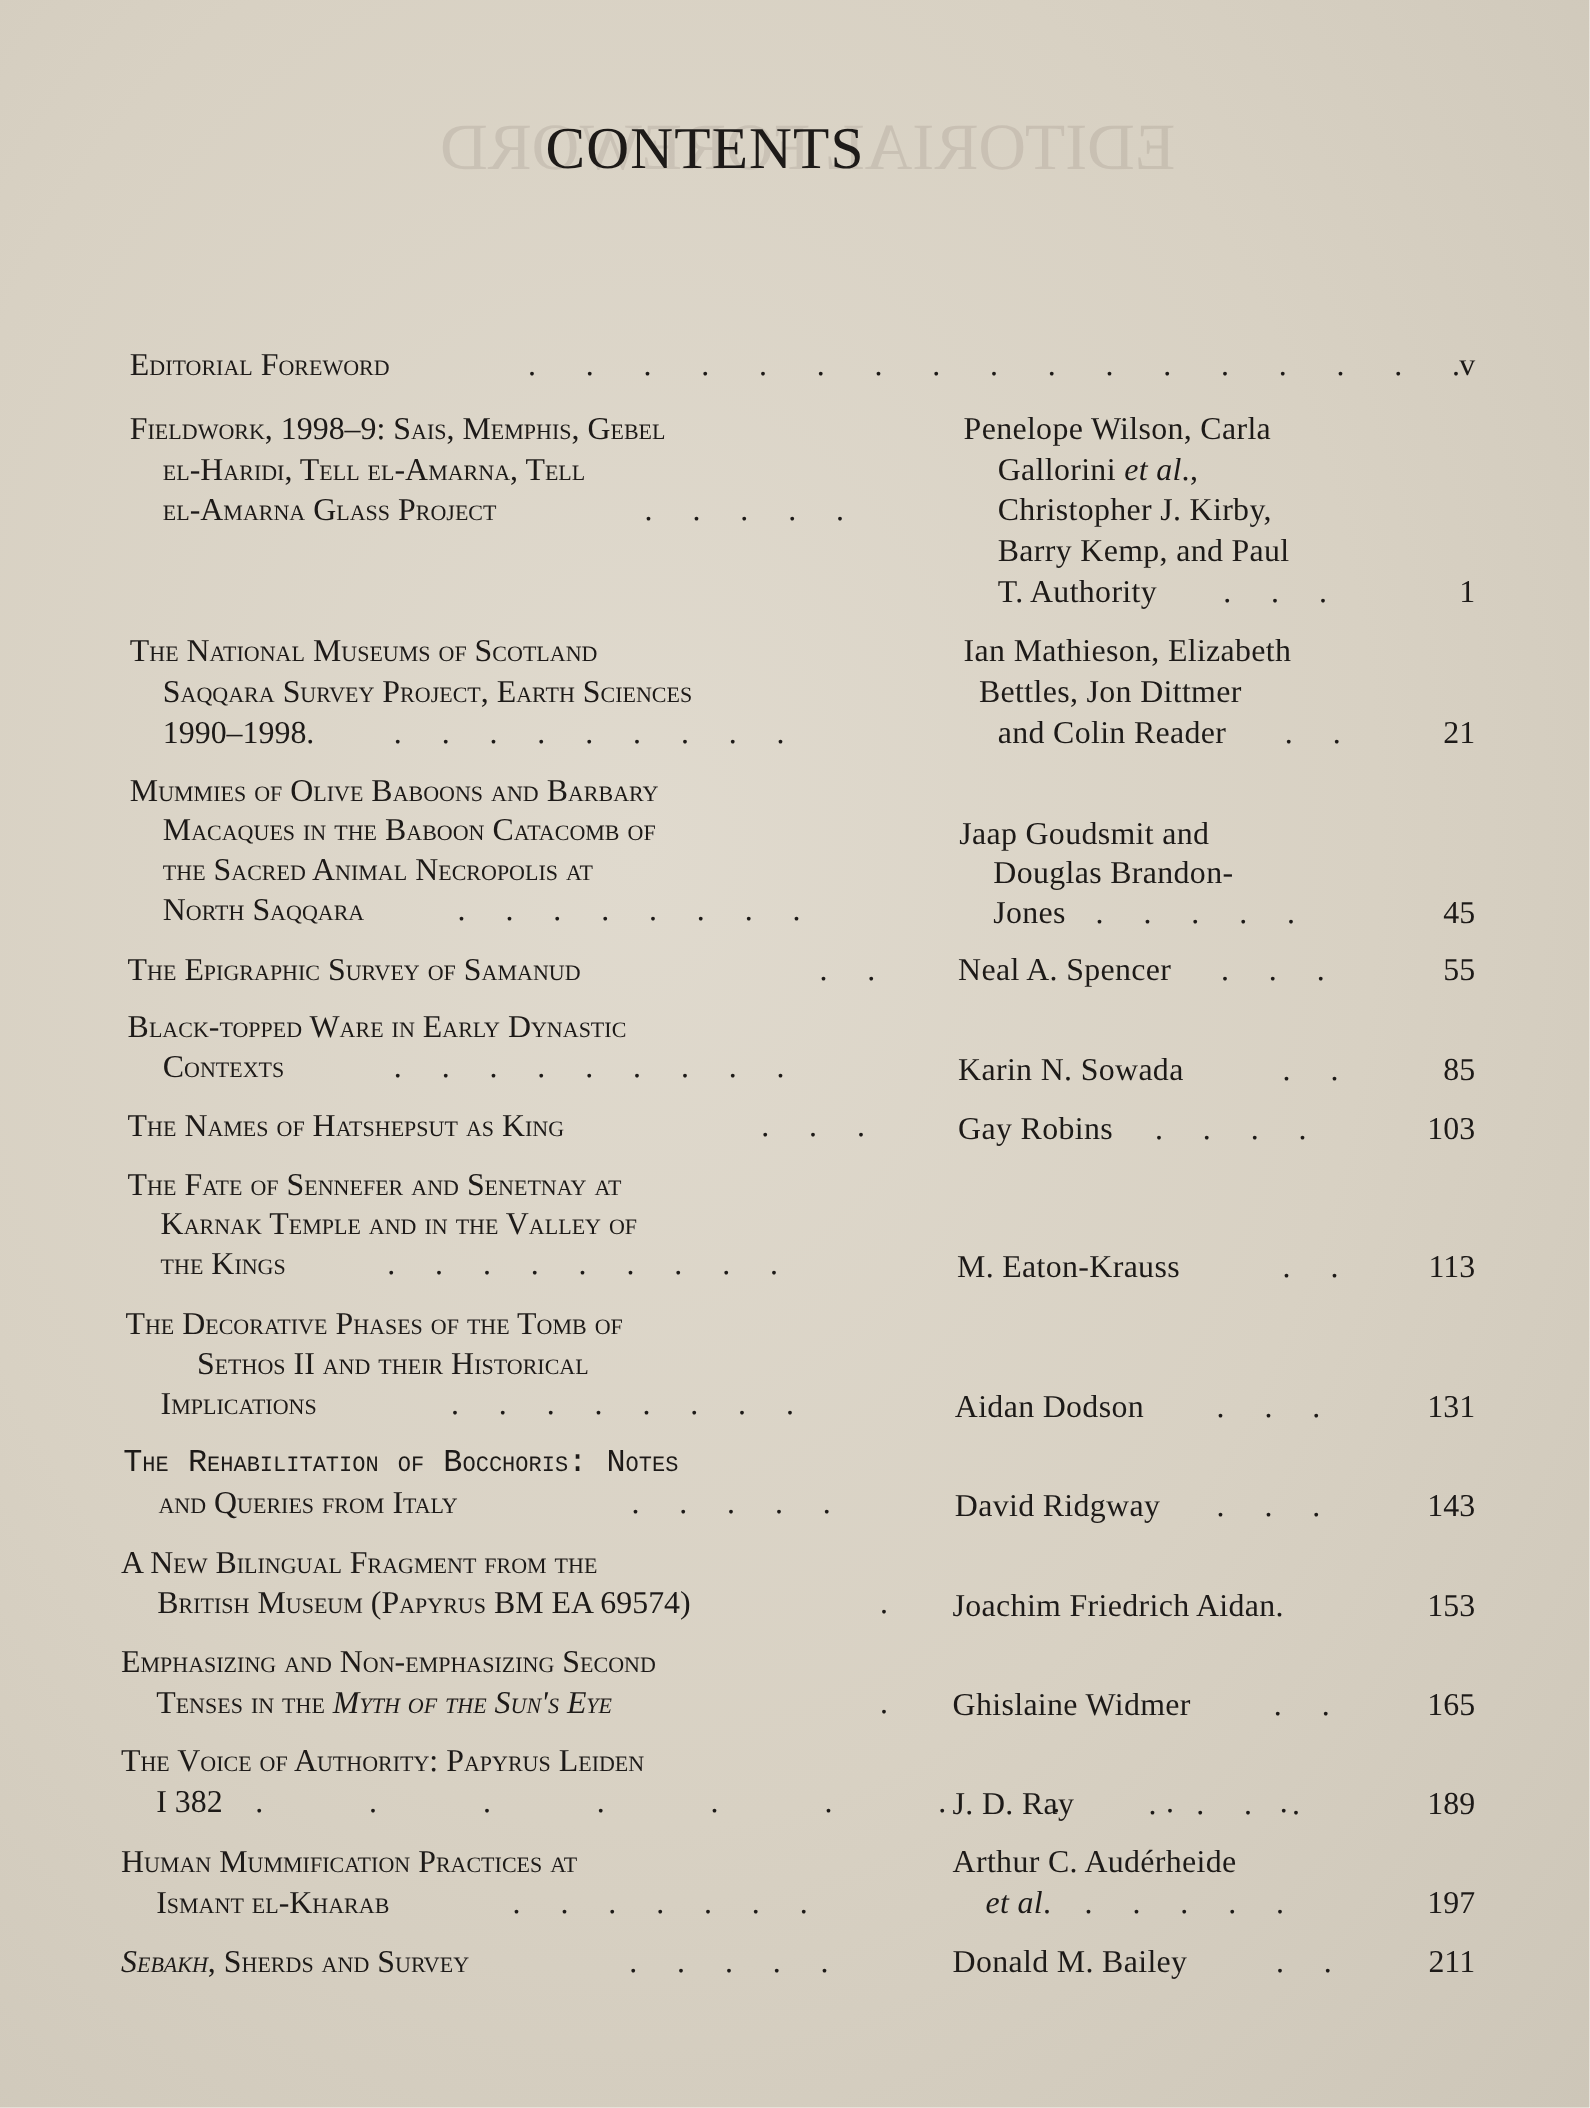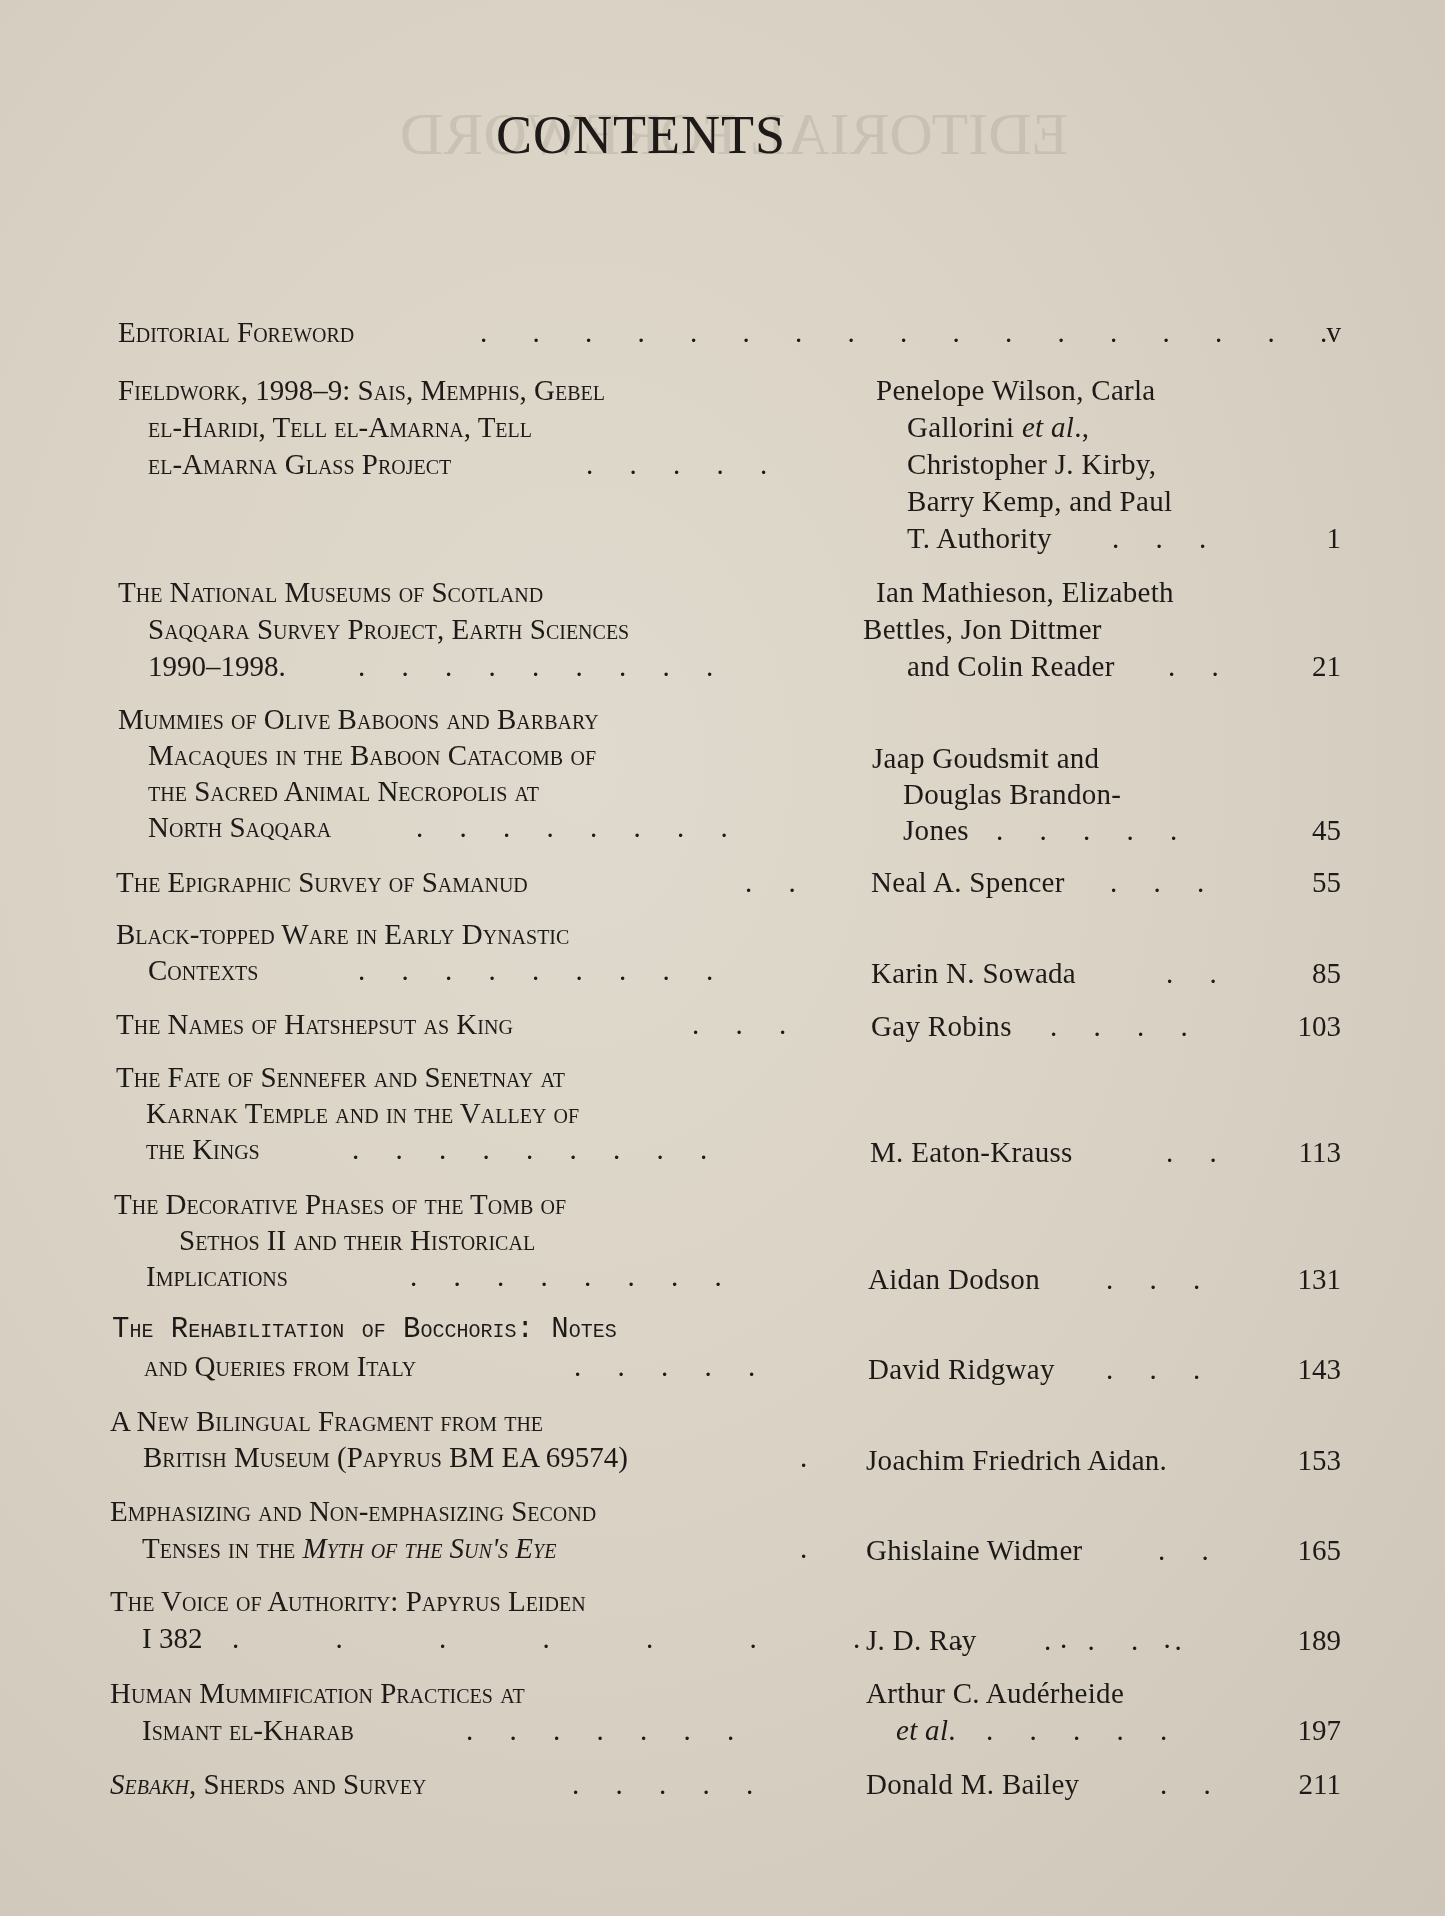--- a/index.html
+++ b/index.html
@@ -63,21 +63,21 @@
     <div class="dots" style="left:1112px; top:520px;"><span style="white-space:pre;">.     .     .</span></div>
     <div class="num" style="top:520px;">1</div>
   </div>
 
   <div>
     <div class="line" style="left:118px; top:574px;">The National Museums of Scotland</div>
     <div class="line" style="left:148px; top:611px;">Saqqara Survey Project, Earth Sciences</div>
     <div class="line" style="left:148px; top:648px;">1990–1998.</div>
     <div class="dots" style="left:358px; top:648px;"><span style="white-space:pre;">.     .     .     .     .     .     .     .     .</span></div>
     <div class="auth" style="left:876px; top:574px;">Ian Mathieson, Elizabeth</div>
-    <div class="auth" style="left:863px; top:611px;">Bettles, Jon Dittmer</div>
+    <div class="auth" style="left:890px; top:611px;">Bettles, Jon Dittmer</div>
     <div class="auth" style="left:907px; top:648px;">and Colin Reader</div>
     <div class="dots" style="left:1168px; top:648px;"><span style="white-space:pre;">.     .</span></div>
     <div class="num" style="top:648px;">21</div>
   </div>
 
   <div>
     <div class="line" style="left:118px; top:701px;">Mummies of Olive Baboons and Barbary</div>
     <div class="line" style="left:148px; top:737px;">Macaques in the Baboon Catacomb of</div>
     <div class="line" style="left:148px; top:773px;">the Sacred Animal Necropolis at</div>
     <div class="line" style="left:148px; top:809px;">North Saqqara</div>

